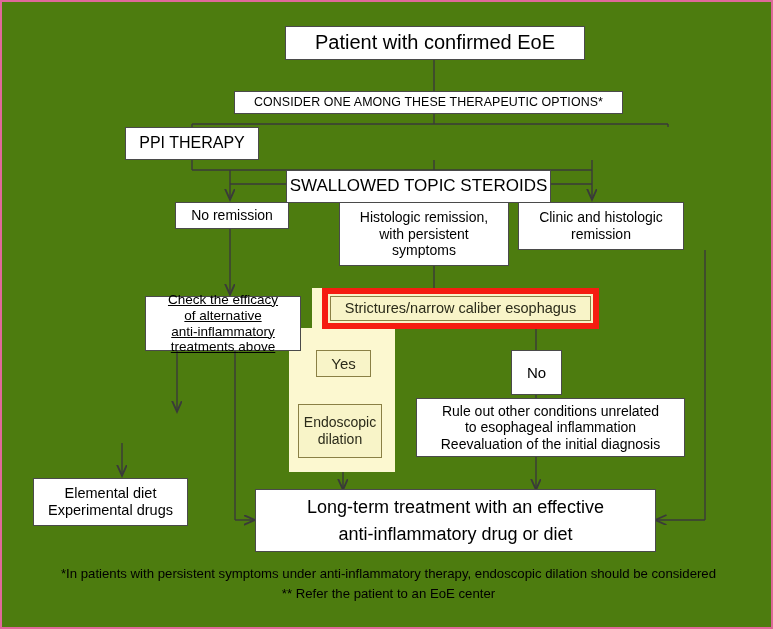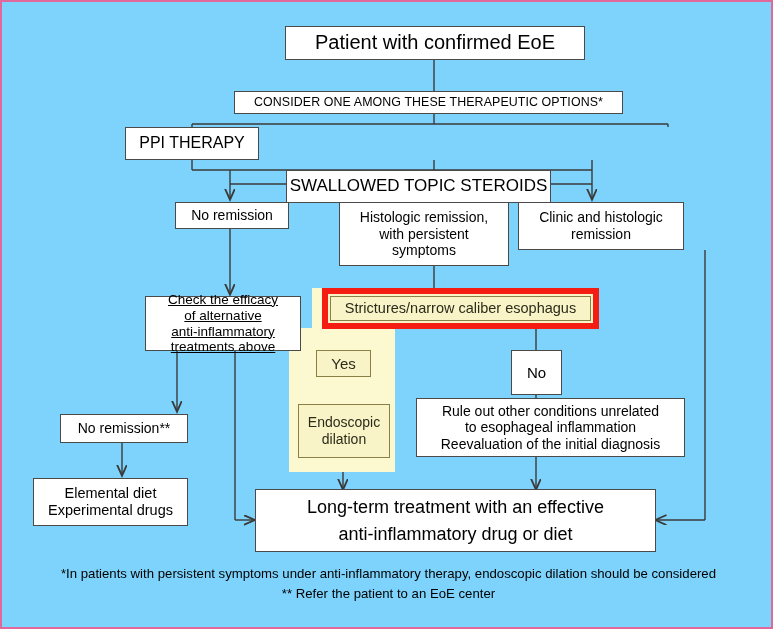--- a/index.html
+++ b/index.html
@@ -7,21 +7,21 @@
     padding: 0;
     background: #ffffff;
   }
   body {
     font-family: "Liberation Sans", sans-serif;
   }
   #canvas {
     position: relative;
     width: 773px;
     height: 629px;
-    background: #7dd3fc;
+    background: #4d7c0f;
     border: 2px solid #e0689a;
     box-sizing: border-box;
     overflow: hidden;
   }
   #svg-layer {
     position: absolute;
     left: 0; top: 0;
     width: 773px;
     height: 629px;
     pointer-events: none;
@@ -158,28 +158,27 @@
     <span><span>treatments </span><span class="u">above</span></span>
   </div>
 
   <div class="redbox" style="left:320px; top:286px; width:277px; height:41px;"></div>
   <div class="node yellow" style="left:328px; top:294px; width:261px; height:25px; font-size:14.5px; z-index:4;">Strictures/narrow caliber esophagus</div>
 
   <div class="node yellow" style="left:314px; top:348px; width:55px; height:27px; font-size:15px;">Yes</div>
 
   <div class="node" style="left:509px; top:348px; width:51px; height:45px; font-size:15px;">No</div>
 
-  <div class="node yellow" style="left:296px; top:402px; width:92px; height:54px; font-size:14px;">Endoscopic
+  <div class="node yellow" style="left:296px; top:402px; width:84px; height:54px; font-size:14px;">Endoscopic
 dilation</div>
 
   <div class="node" style="left:414px; top:396px; width:269px; height:59px; font-size:14px;">Rule out other conditions unrelated
 to esophageal inflammation
 Reevaluation of the initial diagnosis</div>
 
-  <div class="node" style="left:58px; top:412px; width:128px; height:29px; font-size:14px;">No remission**</div>
 
   <div class="node" style="left:31px; top:476px; width:155px; height:48px; font-size:14.5px;">Elemental diet
 Experimental drugs</div>
 
   <div class="node" style="left:253px; top:487px; width:401px; height:63px; font-size:18px; line-height:1.45;">Long-term treatment with an effective
 anti-inflammatory drug or diet</div>
 
   <div class="foot" style="left:14px; top:563px; width:745px; font-size:13.2px;">*In patients with persistent symptoms under anti-inflammatory therapy, endoscopic dilation should be considered</div>
   <div class="foot" style="left:14px; top:583px; width:745px; font-size:13.2px;">** Refer the patient to an EoE center</div>
 

